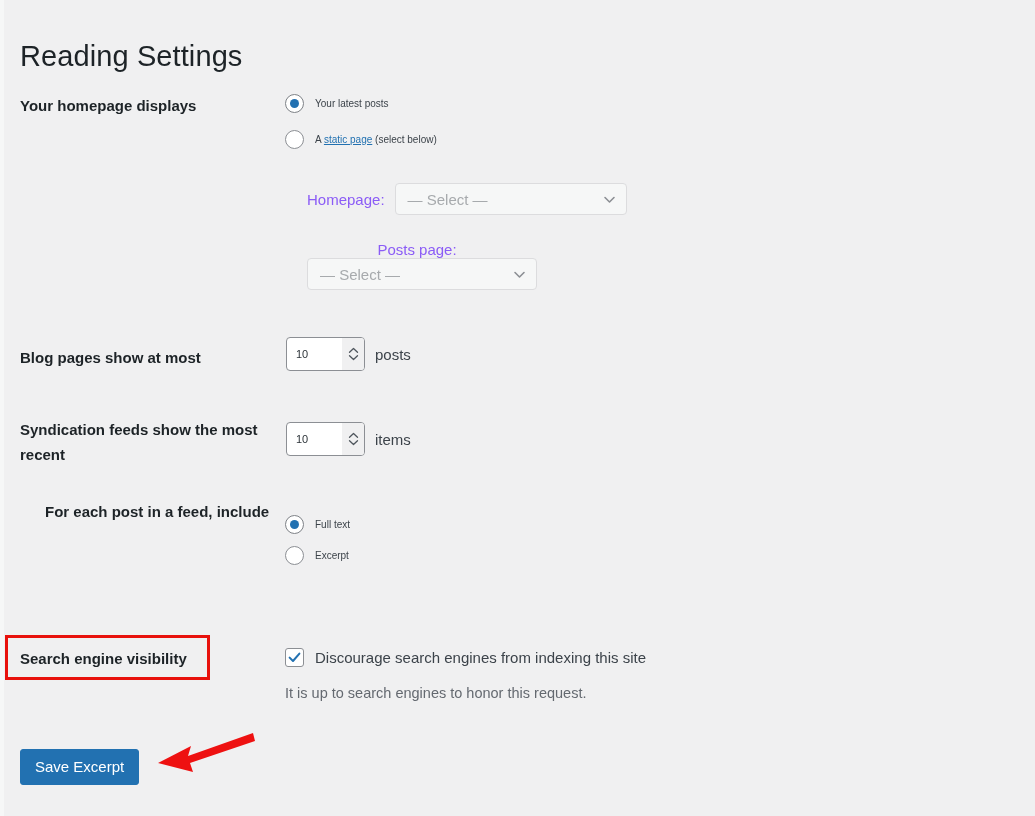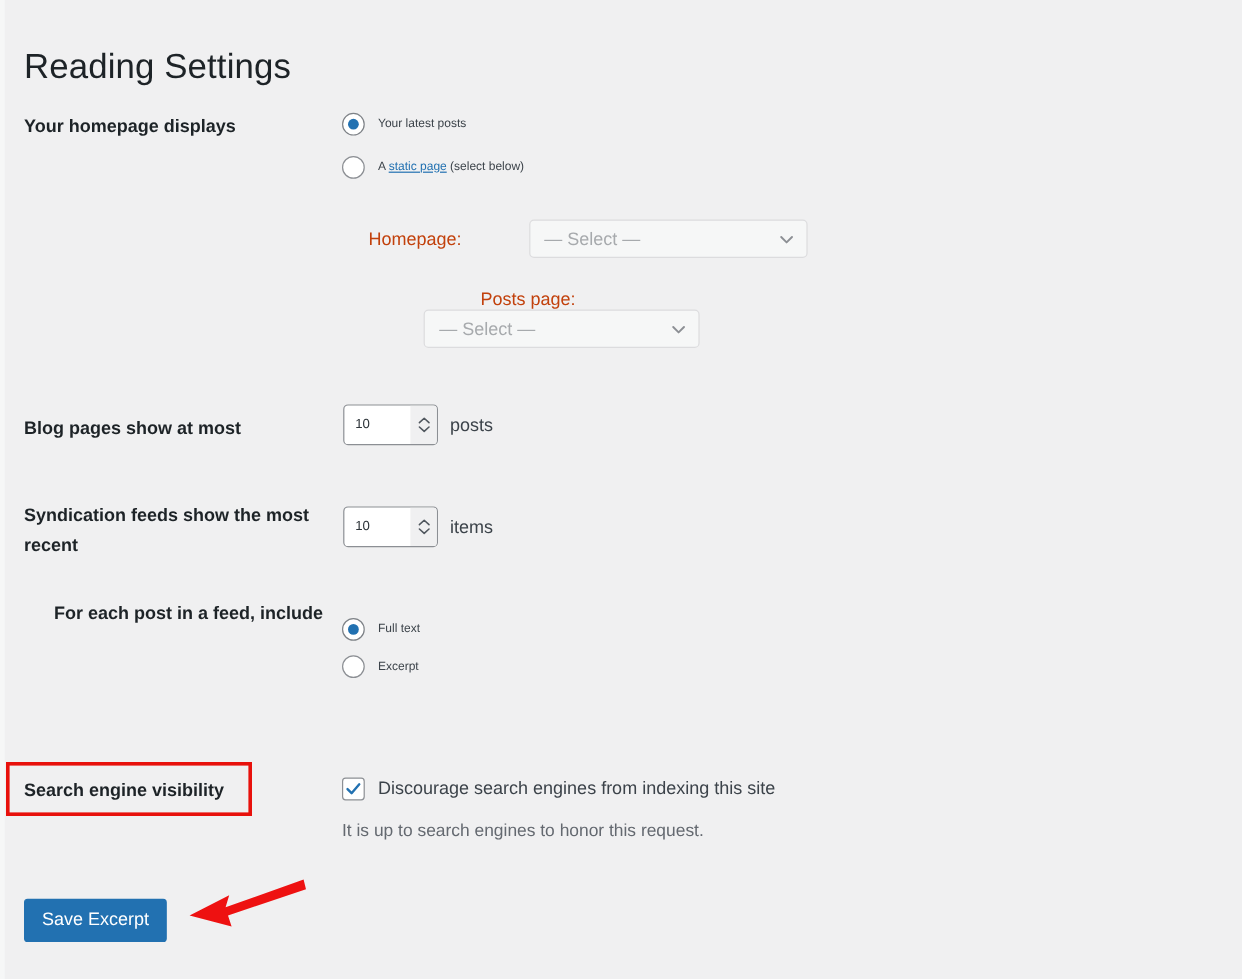--- a/index.html
+++ b/index.html
@@ -97,36 +97,35 @@
   }
 
   
   .select-row {
     position: absolute;
     display: flex;
     align-items: center;
   }
   .select-label {
     font-size: 15px;
-    color: #c2410c;
+    color: #8b5cf6;
     text-align: right;
     margin-right: 10px;
     white-space: nowrap;
   }
   .select-box {
     height: 32px;
     border: 1px solid #dcdcde;
     border-radius: 4px;
     background: #f6f7f7;
     display: flex;
     align-items: center;
     justify-content: space-between;
     padding: 0 10px 0 12px;
     box-sizing: border-box;
-    margin-left: 46px;
   }
   .select-value {
     font-size: 15px;
     color: #a7aaad;
     white-space: nowrap;
   }
   .chev {
     width: 13px;
     height: 13px;
     margin-left: 12px;

